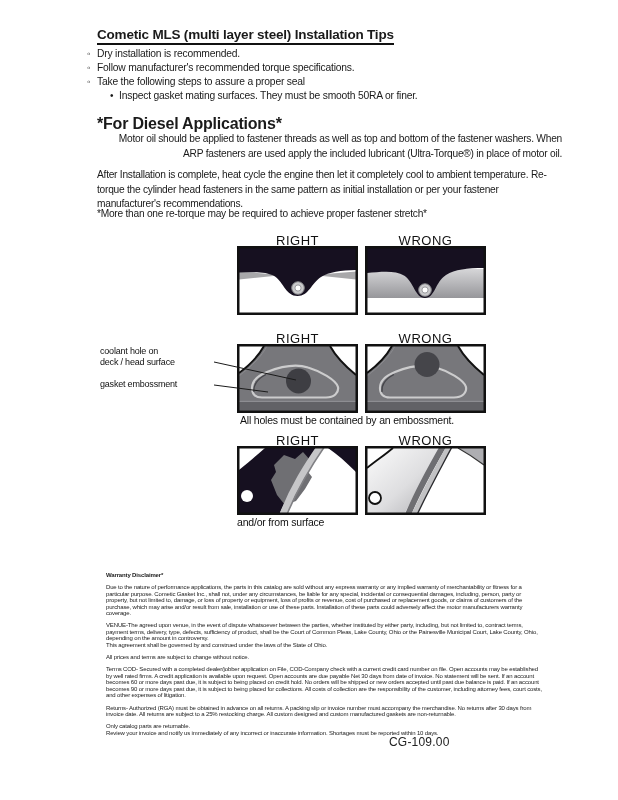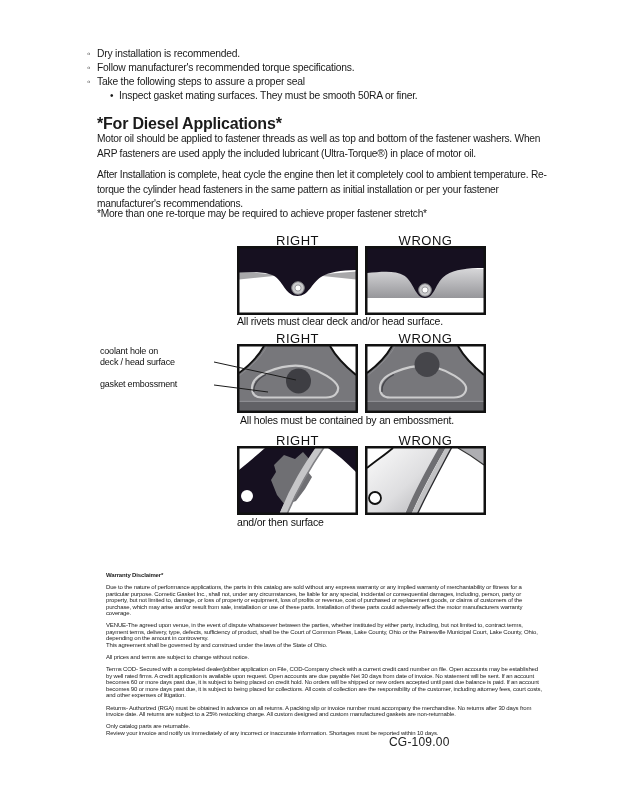--- a/index.html
+++ b/index.html
@@ -13,39 +13,40 @@
     left:97px; top:27px; font-size:13.5px; font-weight:bold;
     border-bottom:2px solid #111; padding-bottom:1px; letter-spacing:-0.2px;
   }
   .tips { left:88px; top:47px; width:480px; font-size:10.3px; line-height:14px; letter-spacing:-0.2px; }
   .tip { position:relative; padding-left:9px; }
   .tip::before { content:"◦"; position:absolute; left:-1px; top:0; font-size:10px; }
   .subtip { position:relative; padding-left:9px; margin-left:22px; }
   .subtip::before { content:"•"; position:absolute; left:0; top:0; font-size:10px; }
   .h2 { left:97px; top:115px; font-size:16px; font-weight:bold; letter-spacing:-0.2px; }
   .para { left:97px; width:465px; font-size:10.2px; line-height:14.5px; letter-spacing:-0.25px; }
-  #para1 { top:132px; }
+  #para1 { top:132px;text-align:right; }
   #para2 { top:168px; }
   #note  { top:208px; width:465px; left:97px; font-size:10.2px; letter-spacing:-0.25px; }
   #diagrams { left:0; top:230px; width:618px; height:315px; }
   .dlabel { width:121px; text-align:center; font-size:13px; letter-spacing:0.5px; color:#111; }
   .dbox { width:121px; height:69px; }
   .dcap { font-size:10.5px; letter-spacing:-0.2px; color:#111; line-height:11.5px; }
   .annot { font-size:9px; letter-spacing:-0.2px; color:#111; text-align:left; width:112px; line-height:10.5px; }
   #leaders { left:0; top:0; width:618px; height:315px; pointer-events:none; }
   #disclaimer { left:106px; top:572px; width:436px; font-size:6px; line-height:6.4px; letter-spacing:-0.15px; color:#222; }
   #disclaimer .dp { margin-bottom:6px; }
   #disclaimer .dh { font-weight:bold; margin-bottom:6px; }
   #footer-code { left:389px; top:735px; font-size:12px; color:#222; letter-spacing:0.2px; }
 </style>
 </head>
 <body>
 
 <div id="page">
 
+  <div id="title" class="abs">Cometic MLS (multi layer steel) Installation Tips</div>
 
   <div class="abs tips">
     <div class="tip">Dry installation is recommended.</div>
     <div class="tip">Follow manufacturer's recommended torque specifications.</div>
     <div class="tip">Take the following steps to assure a proper seal</div>
     <div class="subtip">Inspect gasket mating surfaces.  They must be smooth 50RA or finer.</div>
   </div>
 
   <div class="abs h2">*For Diesel Applications*</div>
   <div id="para1" class="abs para">Motor oil should be applied to fastener threads as well as top and bottom of the fastener washers. When ARP fasteners are used apply the included lubricant (Ultra-Torque®) in place of motor oil.</div>
@@ -76,21 +77,20 @@
       </defs>
       <rect x="1" y="1" width="119" height="67" fill="#ffffff"></rect>
       <rect x="2" y="23" width="117" height="29" fill="url(#gw1)"></rect>
       <path d="M2,2 H119 V22 C102,22 90,23.5 81,29 C70,36 70,52 60,52 C50,52 49,36 39,29.5 C30,24 15,26 2,27 Z" fill="#161020"></path>
       <rect x="2" y="52" width="117" height="14" fill="#ffffff"></rect>
       <circle cx="60" cy="44" r="6.3" fill="#c9c9cb" stroke="#808084" stroke-width="1"></circle>
       <circle cx="60" cy="44" r="3.1" fill="#ffffff" stroke="#9a9a9e" stroke-width="1"></circle>
       <rect x="1.25" y="1.25" width="118.5" height="66.5" fill="none" stroke="#111" stroke-width="2.5"></rect>
     </svg>
 
-    <div class="abs dcap" style="left:237px; top:86px;">All rivets must clear deck and/or head surface.</div>
 
     <div class="abs dlabel" style="left:237px; top:101px;">RIGHT</div>
     <div class="abs dlabel" style="left:365px; top:101px;">WRONG</div>
 
     <div class="abs annot" style="left:100px; top:116px;">
       <div>coolant hole on</div>
       <div>deck / head surface</div>
     </div>
     <div class="abs annot" style="left:100px; top:149px;">gasket embossment</div>
 
@@ -159,21 +159,21 @@
       <path d="M80,-3 C68,18 54,42 42,71" fill="none" stroke="#6e6e72" stroke-width="6"></path>
       <path d="M86,-3 C74,19 60,44 48,71" fill="none" stroke="#c2c2c4" stroke-width="5"></path>
       <path d="M89,-3 C77,20 63,45 51,71" fill="none" stroke="#2a2a2e" stroke-width="1.4"></path>
       <path d="M93,2 L119,2 L119,19 C109,11 101,6 93,2 Z" fill="#aeaeb2"></path>
       <path d="M93,2 C102,7 111,13 119,19" fill="none" stroke="#333" stroke-width="1.2"></path>
       <circle cx="10" cy="52" r="6" fill="#ffffff" stroke="#111" stroke-width="1.8"></circle>
       <rect x="1.25" y="1.25" width="118.5" height="66.5" fill="none" stroke="#111" stroke-width="2.5"></rect>
     </svg>
 
     <div class="abs dcap" style="left:237px; top:287px; width:260px;">
-      <div>and/or then surface</div>
+      <div>and/or from surface</div>
     </div>
   </div>
 
   <div id="disclaimer" class="abs">
     <div class="dh">Warranty Disclaimer*</div>
     <div class="dp">Due to the nature of performance applications, the parts in this catalog are sold without any express warranty or any implied warranty of merchantability or fitness for a particular purpose.  Cometic Gasket Inc., shall not, under any circumstances, be liable for any special, incidental or consequential damages, including, person, party or property, but not limited to, damage, or loss of property or equipment, loss of profits or revenue, cost of purchased or replacement goods, or claims of customers of the purchase, which may arise and/or result from sale, installation or use of these parts.  Installation of these parts could adversely affect the motor manufacturers warranty coverage.</div>
     <div class="dp">
       <div>VENUE-The agreed upon venue, in the event of dispute whatsoever between the parties, whether instituted by either party, including, but not limited to, contract terms, payment terms, delivery, type, defects, sufficiency of product, shall be the Court of Common Pleas, Lake County, Ohio or the Painesville Municipal Court, Lake County, Ohio, depending on the amount in controversy.</div>
       <div>This agreement shall be governed by and construed under the laws of the State of Ohio.</div>
     </div>

